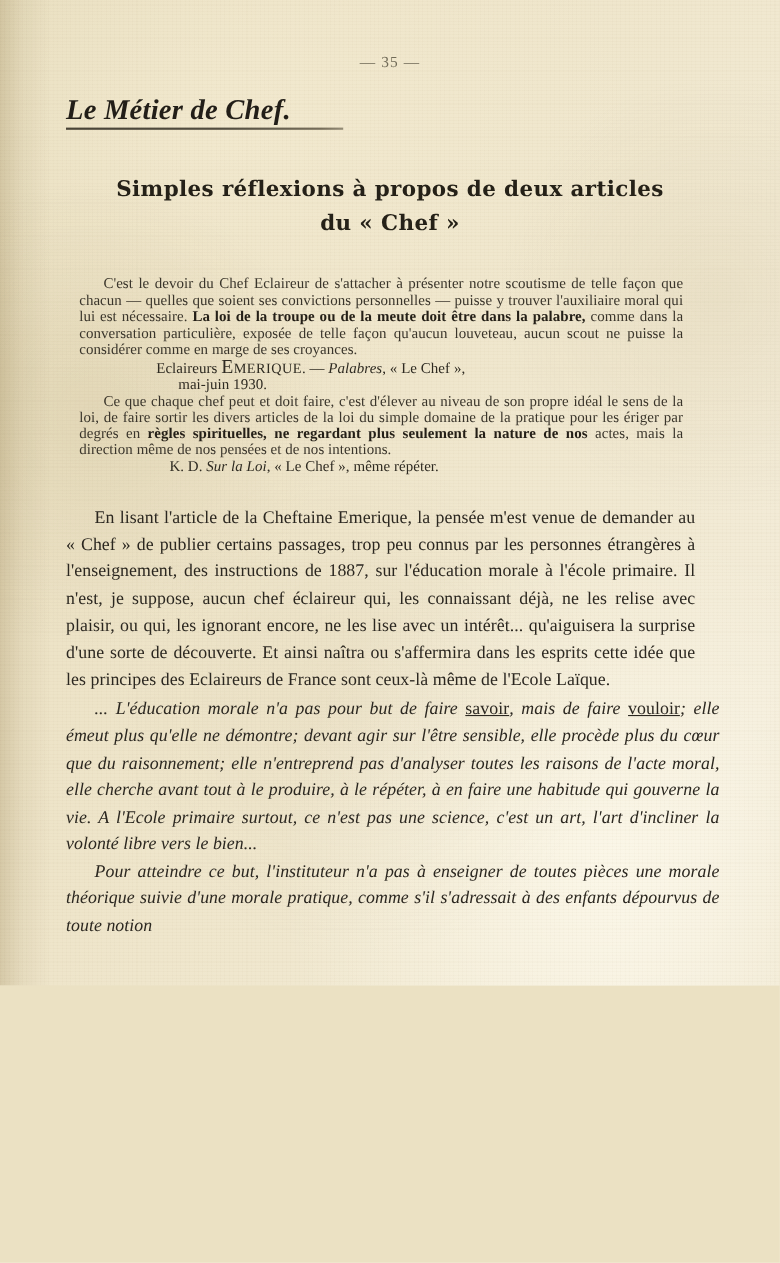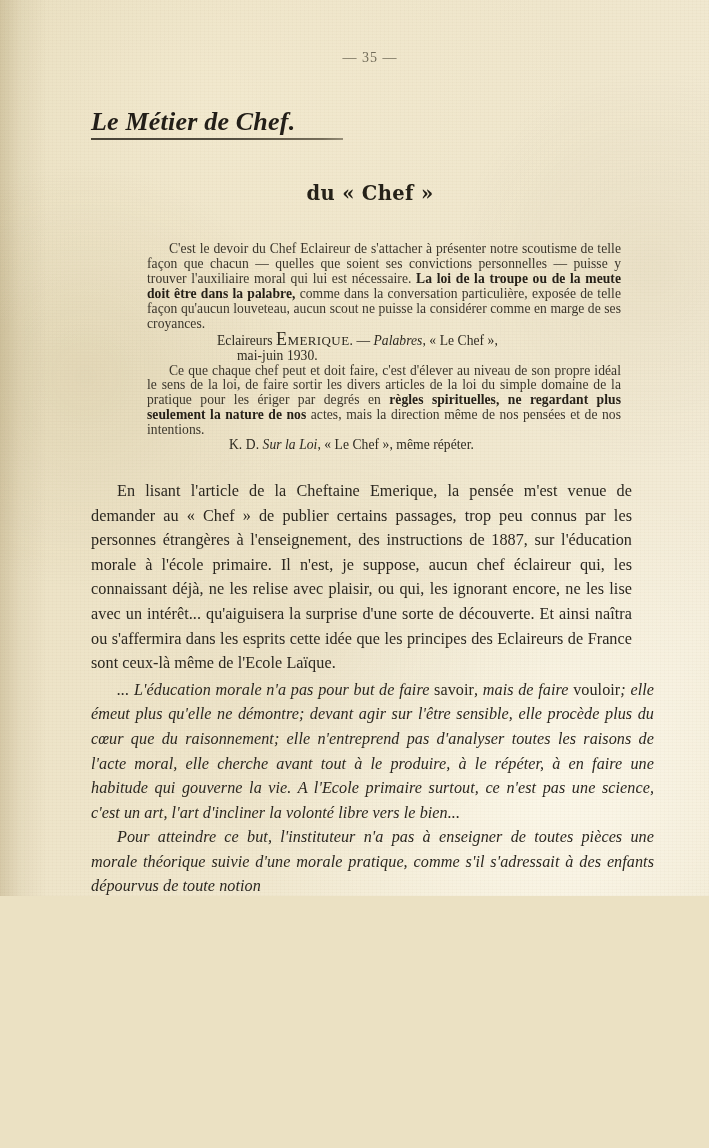--- a/index.html
+++ b/index.html
@@ -19,21 +19,20 @@
   .page {
     position: relative;
     width: 709px;
     height: 896px;
     box-sizing: border-box;
     background:
       radial-gradient(ellipse 60% 50% at 78% 88%, rgba(255,252,240,0.70) 0%, rgba(255,252,240,0.0) 70%),
       radial-gradient(ellipse 70% 40% at 30% 12%, rgba(246,238,214,0.55) 0%, rgba(246,238,214,0) 75%),
       linear-gradient(115deg, #e6dcbc 0%, #ece2c5 22%, #efe6cc 48%, #f1e9d2 70%, #f3ecd9 88%, #f0e8d2 100%);
     overflow: hidden;
-    padding-left: 31px;
   }
   .page::after {
     
     content: "";
     position: absolute;
     inset: 0;
     pointer-events: none;
     background-image:
       repeating-linear-gradient(0deg, rgba(160,145,110,0.035) 0px, rgba(160,145,110,0.035) 1px, rgba(0,0,0,0) 1px, rgba(0,0,0,0) 3px),
       repeating-linear-gradient(90deg, rgba(150,138,105,0.028) 0px, rgba(150,138,105,0.028) 1px, rgba(0,0,0,0) 1px, rgba(0,0,0,0) 4px),
@@ -64,21 +63,21 @@
     text-align: center;
     font-size: 14px;
     letter-spacing: 1px;
     color: #55503f;
     padding-top: 50px;
     opacity: .82;
   }
 
   
   .title-wrap {
-    margin: 42px 0 0 60px;
+    margin: 20px 0 0 60px;
     width: 252px;
   }
   .title {
     font-size: 26px;
     font-style: italic;
     font-weight: bold;
     letter-spacing: .2px;
     color: #221e18;
     line-height: 1.05;
     white-space: nowrap;
@@ -100,21 +99,21 @@
     font-size: 19.5px;
     line-height: 31px;
     letter-spacing: .35px;
     color: #252118;
     padding: 0 54px;
   }
   .subtitle .l2 { display: block; }
 
   
   .quotes {
-    margin: 33px 88px 0 116px;
+    margin: 33px 88px 0 72px;
     font-size: 13.6px;
     line-height: 14.9px;
     text-align: justify;
     color: #3a352b;
     letter-spacing: .05px;
     -webkit-hyphens: none;
     hyphens: none;
   }
   .quotes p {
     margin: 0;
@@ -158,36 +157,37 @@
     line-height: 24.6px;
     text-align: justify;
     font-style: italic;
     color: #2b2720;
     letter-spacing: .05px;
   }
   .italic-block p {
     margin: 0;
     text-indent: 26px;
   }
-  .italic-block .roman { font-style: normal; }
+  .italic-block .roman { font-style: normal; text-decoration: underline; }
 </style>
 </head>
 <body>
 
 <div class="page">
   <div class="content">
 
     <div class="folio">— 35 —</div>
 
     <div class="title-wrap">
       <div class="title">Le Métier de Chef.</div>
       <div class="title-rule"></div>
     </div>
 
     <div class="subtitle">
+      <span>Simples réflexions à propos de deux articles</span>
       <span class="l2">du « Chef »</span>
     </div>
 
     <div class="quotes">
 
       <p><span>C'est le devoir du Chef Eclaireur de s'attacher à présenter notre scoutisme de telle façon que chacun — quelles que soient ses convictions personnelles — puisse y trouver l'auxiliaire moral qui lui est nécessaire. </span><span class="dark">La loi de la troupe ou de la meute doit être dans la palabre,</span><span> comme dans la conversation particulière, exposée de telle façon qu'aucun louveteau, aucun scout ne puisse la considérer comme en marge de ses croyances.</span></p>
 
       <p class="attrib"><span>Eclaireurs</span> <span class="sc">Emerique</span><span>. — </span><i>Palabres</i><span>, « Le Chef »,</span></p>
       <p class="attrib attrib-l2">mai-juin 1930.</p>
 

